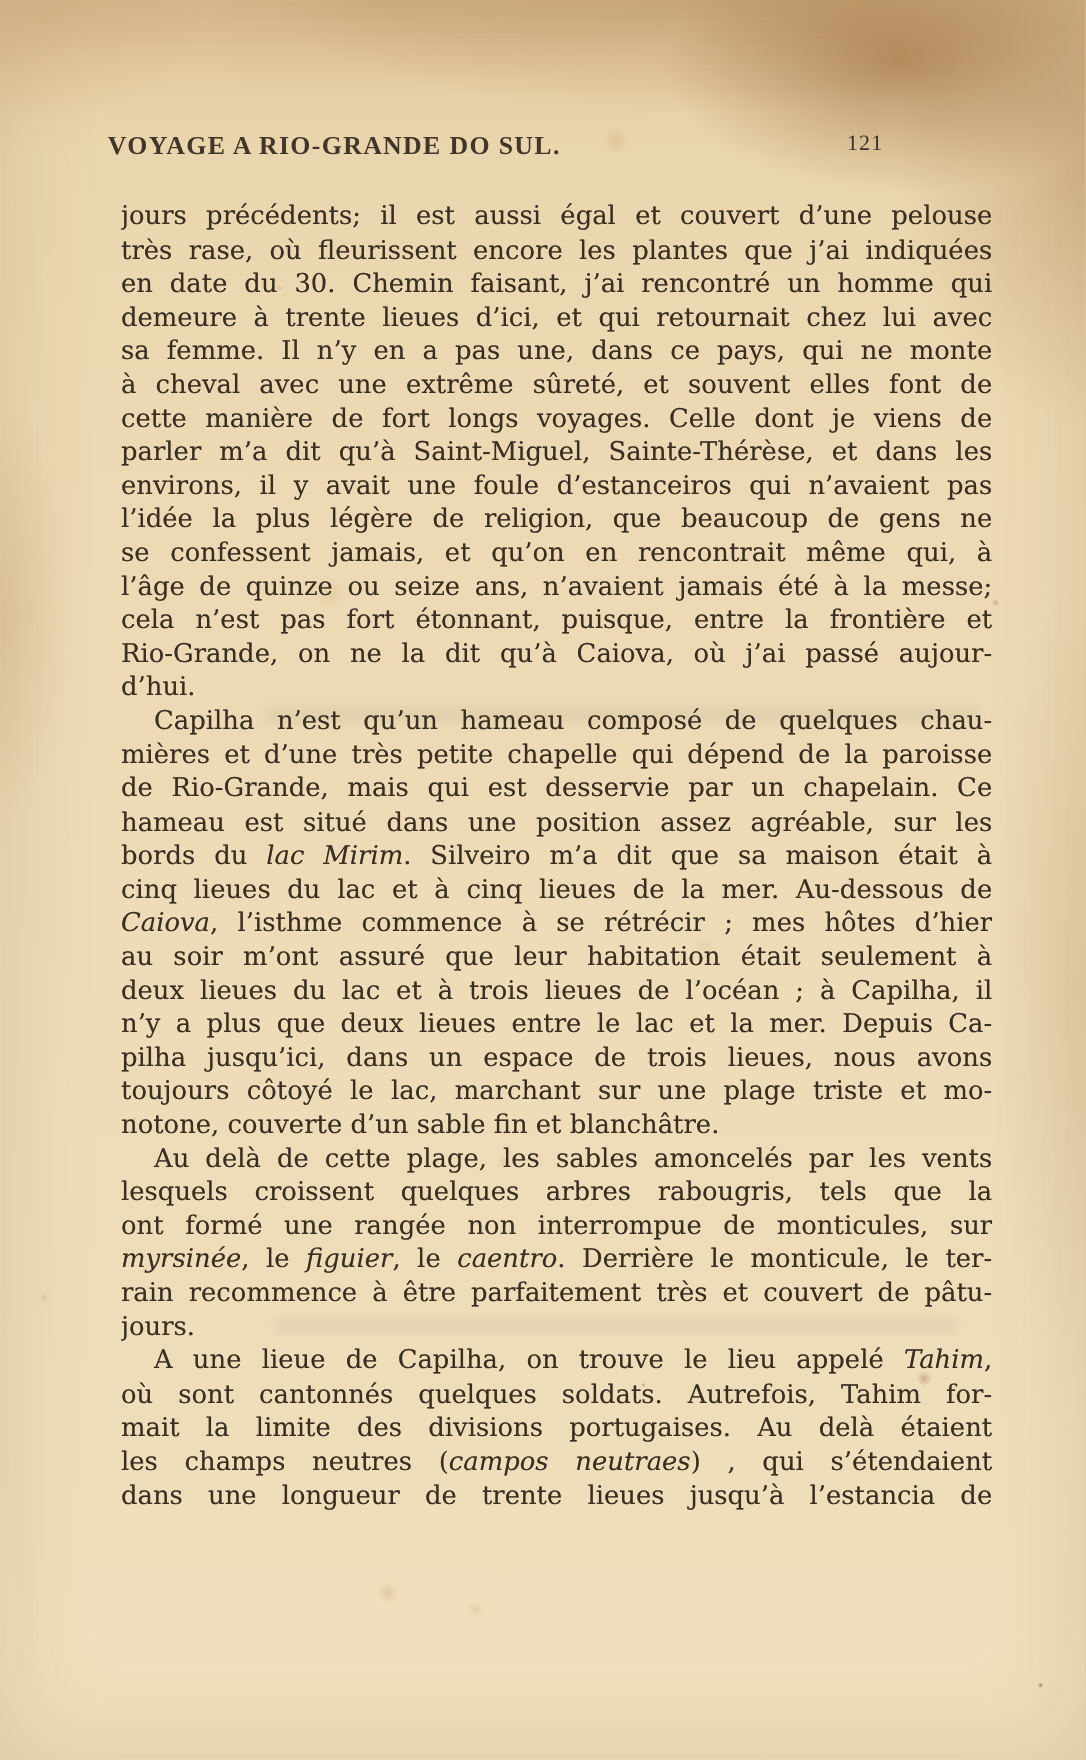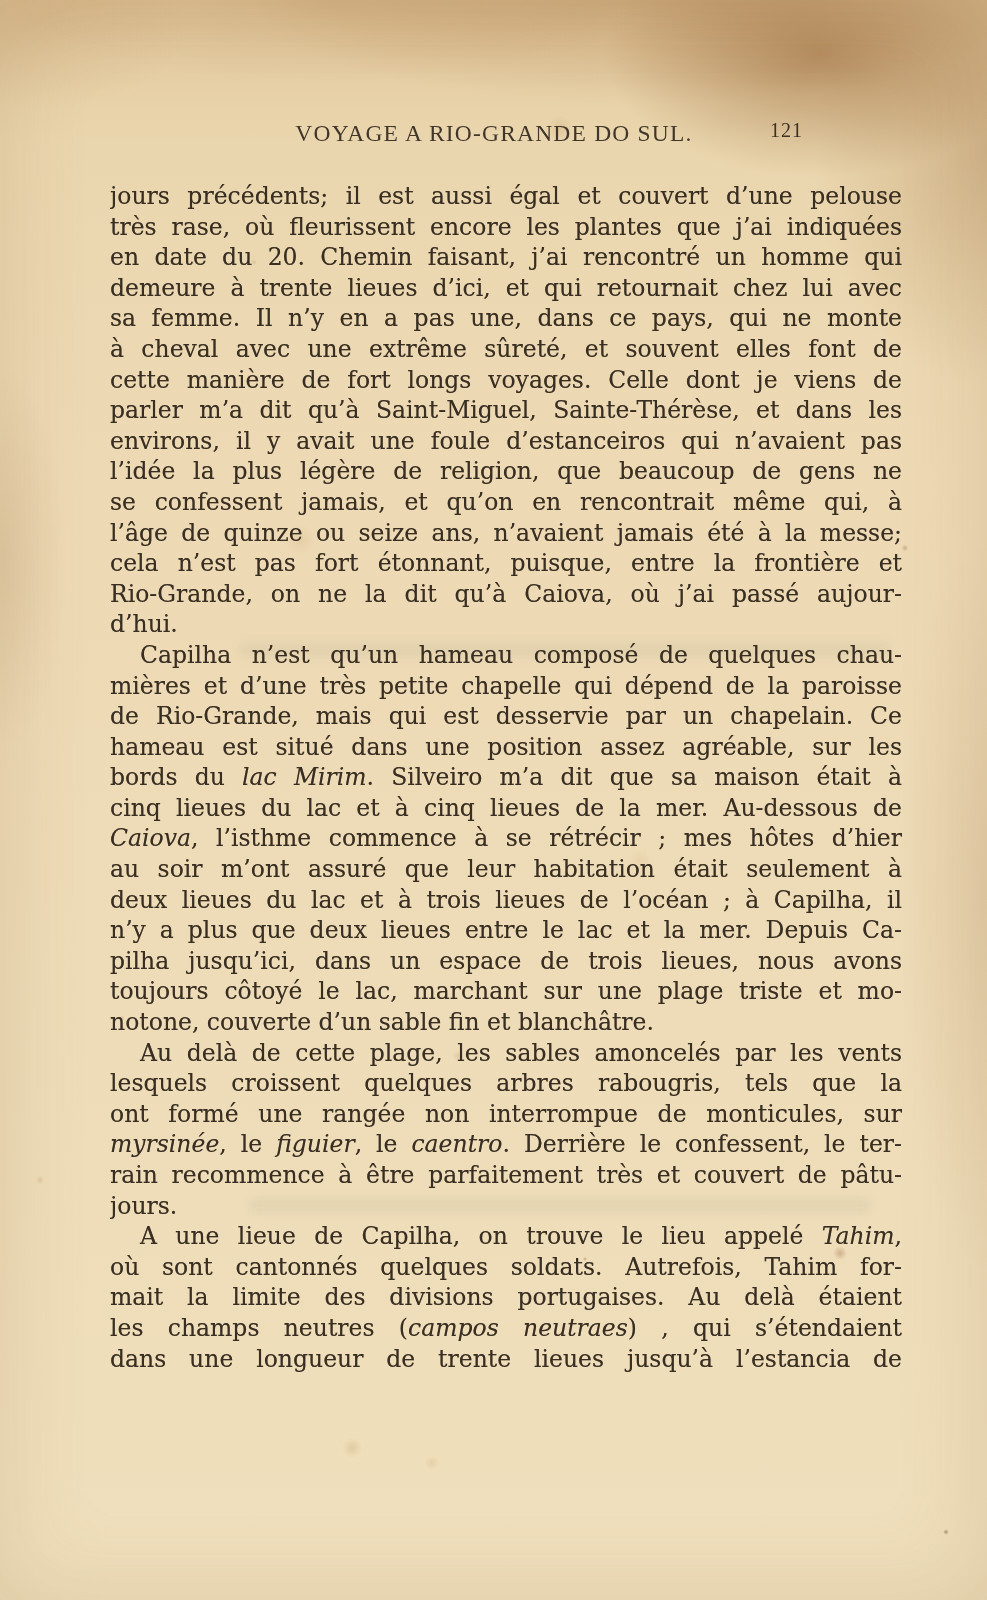--- a/index.html
+++ b/index.html
@@ -63,26 +63,26 @@
   .page-header {
     position: absolute;
     top: 120px;
     left: 98px;
     width: 792px;
     height: 30px;
     z-index: 2;
   }
   .running-title {
     display: block;
-    text-align: center;
     font-family: "Liberation Serif", serif;
     font-size: 23.5px;
     letter-spacing: 1.2px;
     color: #41362a;
     white-space: nowrap;
+    font-weight: bold;
   }
   .page-number {
     position: absolute;
     top: 119px;
     left: 770px;
     z-index: 2;
     font-family: "Liberation Serif", serif;
     font-size: 20px;
     letter-spacing: 1px;
     color: #3b3126;
@@ -121,21 +121,21 @@
 
   <div class="page-header">
     <span class="running-title">VOYAGE A RIO-GRANDE DO SUL.</span>
   </div>
   <div class="page-number">121</div>
 
   <div class="page-text">
       <div class="para">
         <div class="line"><span>jours précédents; il est aussi égal et couvert d’une pelouse</span></div>
         <div class="line"><span>très rase, où fleurissent encore les plantes que j’ai indiquées</span></div>
-        <div class="line"><span>en date du 20. Chemin faisant, j’ai rencontré un homme qui</span></div>
+        <div class="line"><span>en date du 30. Chemin faisant, j’ai rencontré un homme qui</span></div>
         <div class="line"><span>demeure à trente lieues d’ici, et qui retournait chez lui avec</span></div>
         <div class="line"><span>sa femme. Il n’y en a pas une, dans ce pays, qui ne monte</span></div>
         <div class="line"><span>à cheval avec une extrême sûreté, et souvent elles font de</span></div>
         <div class="line"><span>cette manière de fort longs voyages. Celle dont je viens de</span></div>
         <div class="line"><span>parler m’a dit qu’à Saint-Miguel, Sainte-Thérèse, et dans les</span></div>
         <div class="line"><span>environs, il y avait une foule d’estanceiros qui n’avaient pas</span></div>
         <div class="line"><span>l’idée la plus légère de religion, que beaucoup de gens ne</span></div>
         <div class="line"><span>se confessent jamais, et qu’on en rencontrait même qui, à</span></div>
         <div class="line"><span>l’âge de quinze ou seize ans, n’avaient jamais été à la messe;</span></div>
         <div class="line"><span>cela n’est pas fort étonnant, puisque, entre la frontière et</span></div>
@@ -154,21 +154,21 @@
         <div class="line"><span>deux lieues du lac et à trois lieues de l’océan ; à Capilha, il</span></div>
         <div class="line"><span>n’y a plus que deux lieues entre le lac et la mer. Depuis Ca-</span></div>
         <div class="line"><span>pilha jusqu’ici, dans un espace de trois lieues, nous avons</span></div>
         <div class="line"><span>toujours côtoyé le lac, marchant sur une plage triste et mo-</span></div>
         <div class="line last"><span>notone, couverte d’un sable fin et blanchâtre.</span></div>
       </div>
       <div class="para">
         <div class="line indent"><span>Au delà de cette plage, les sables amoncelés par les vents</span></div>
         <div class="line"><span>lesquels croissent quelques arbres rabougris, tels que la</span></div>
         <div class="line"><span>ont formé une rangée non interrompue de monticules, sur</span></div>
-        <div class="line"><em>myrsinée</em><span>, le </span><em>figuier</em><span>, le </span><em>caentro</em><span>. Derrière le confessent, le ter-</span></div>
+        <div class="line"><em>myrsinée</em><span>, le </span><em>figuier</em><span>, le </span><em>caentro</em><span>. Derrière le monticule, le ter-</span></div>
         <div class="line"><span>rain recommence à être parfaitement très et couvert de pâtu-</span></div>
         <div class="line last"><span>jours.</span></div>
       </div>
       <div class="para">
         <div class="line indent"><span>A une lieue de Capilha, on trouve le lieu appelé </span><em>Tahim</em><span>,</span></div>
         <div class="line"><span>où sont cantonnés quelques soldats. Autrefois, Tahim for-</span></div>
         <div class="line"><span>mait la limite des divisions portugaises. Au delà étaient</span></div>
         <div class="line"><span>les champs neutres (</span><em>campos neutraes</em><span>) , qui s’étendaient</span></div>
         <div class="line"><span>dans une longueur de trente lieues jusqu’à l’estancia de</span></div>
       </div>

